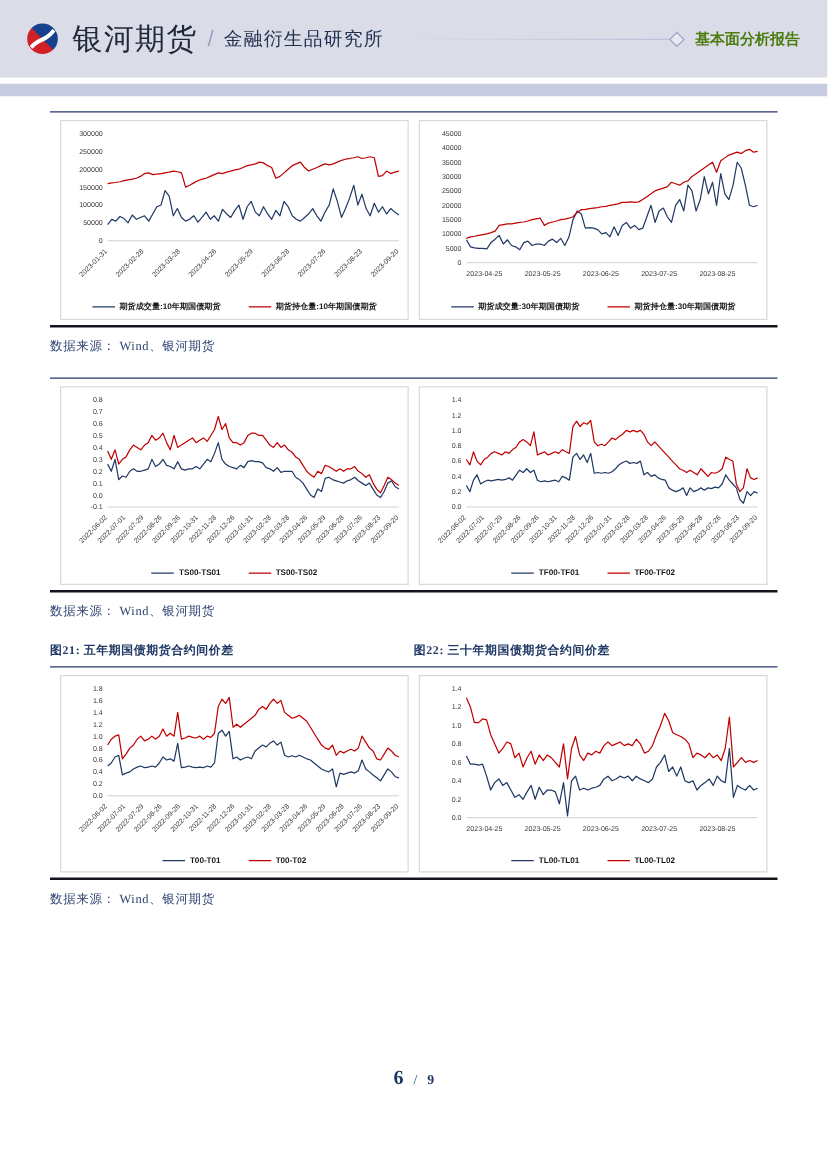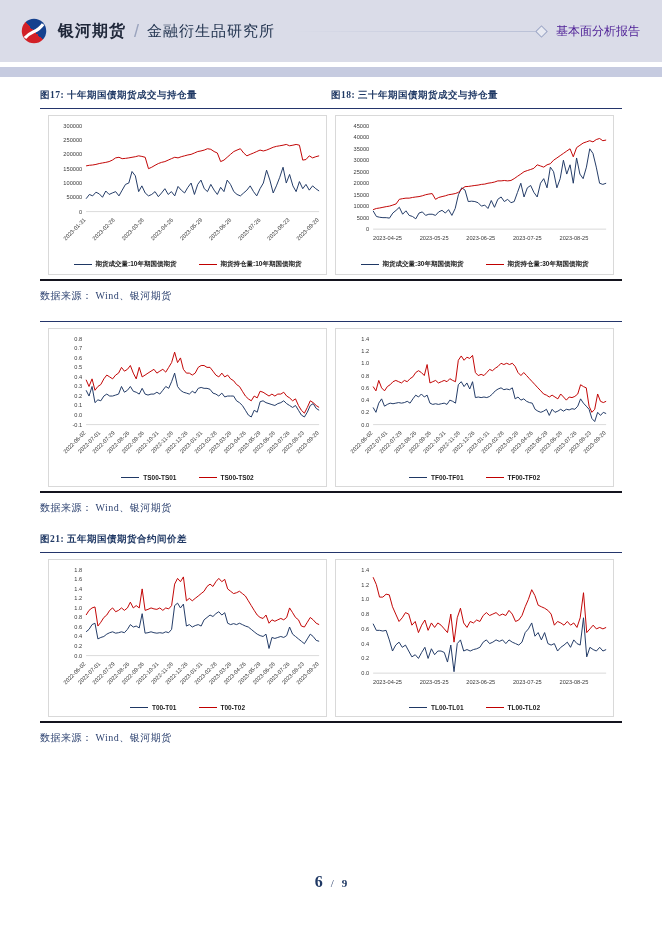--- a/index.html
+++ b/index.html
@@ -7,27 +7,27 @@
     width:662px;min-height:936px;background:#ffffff;
     font-family:"Liberation Sans","DejaVu Sans",sans-serif;
     color:#1f3864;position:relative;
   }
   
   .header{
     height:62px;background:#dadce8;display:flex;align-items:center;
     padding:0 22px 0 18px;box-sizing:border-box;
   }
   .logo{width:32px;height:32px;flex:0 0 auto;margin-right:8px;}
-  .brand{font-size:16px;font-weight:bold;color:#20283a;letter-spacing:1px;}
+  .brand{font-size:24px;font-weight:normal;color:#20283a;letter-spacing:1px;}
   .slash{font-size:18px;color:#9aa3bd;margin:0 8px;font-weight:normal;}
   .division{font-size:15px;font-weight:normal;color:#20324e;letter-spacing:1px;}
   .header-line-wrap{flex:1;display:flex;align-items:center;margin:0 10px 0 16px;}
   .header-line{flex:1;height:1px;background:linear-gradient(to right,rgba(185,192,214,0),#b9c0d6);}
   .diamond{width:7px;height:7px;border:1px solid #9aa4c4;background:#e8eaf2;transform:rotate(45deg);margin-left:-4px;}
-  .report-type{font-size:12px;font-weight:normal;color:#4c1d95;white-space:nowrap;}
+  .report-type{font-size:12px;font-weight:bold;color:#4d7c0f;white-space:nowrap;}
   .band{height:10px;background:#c6cbe0;margin-top:5px;}
   
   .content{padding:12px 40px 0 40px;}
   .figure-section{margin-bottom:2px;}
   .title-row{display:flex;margin-bottom:6px;}
   .fig-title{
     flex:1;margin:0;font-size:9.5px;font-weight:bold;color:#1f3864;
     font-family:"Liberation Serif","DejaVu Serif",serif;letter-spacing:.5px;
   }
   .title-rule{height:0;border-bottom:1.5px solid #24356b;}
@@ -41,21 +41,21 @@
   .legend{display:flex;justify-content:center;gap:22px;margin-top:-4px;padding-bottom:2px;}
   .legend-item{display:inline-flex;align-items:center;gap:4px;font-size:6.5px;font-weight:bold;color:#1a1a1a;}
   .swatch{display:inline-block;width:18px;height:0;border-top:1.6px solid #000;}
   .heavy-rule{height:0;border-bottom:2px solid #14141e;margin-top:4px;}
   .source{
     margin:8px 0 18px 0;font-size:10px;color:#2f4472;
     font-family:"Liberation Serif","DejaVu Serif",serif;letter-spacing:.5px;
   }
   
   .page-footer{
-    position:absolute;left:0;bottom:45px;width:100%;
+    position:absolute;left:0;bottom:64px;width:100%;
     text-align:center;color:#1f3864;
     font-family:"Liberation Serif","DejaVu Serif",serif;
   }
   .page-num{font-size:16px;font-weight:bold;}
   .page-sep{font-size:11px;margin:0 4px;color:#31456e;}
   .page-total{font-size:11px;font-weight:bold;}
 </style>
 </head>
 <body>
 
@@ -77,24 +77,20 @@
     <span class="header-line"></span>
     <span class="diamond"></span>
   </span>
   <span class="report-type">基本面分析报告</span>
 </div>
 <div class="band"></div>
 
 <div class="content">
 
   <section class="figure-section">
-    <div class="title-row">
-      <h3 class="fig-title">图17: 十年期国债期货成交与持仓量</h3>
-      <h3 class="fig-title">图18: 三十年期国债期货成交与持仓量</h3>
-    </div>
     <div class="title-rule"></div>
     <div class="charts-row">
       <figure class="chart-box">
         <div class="plot-holder">
             <svg viewBox="0 0 280 150" class="plot-svg">
               <text x="32" y="98" text-anchor="end" font-size="5.8" fill="#3a3a3a">0</text>
               <text x="32" y="83.33333333333333" text-anchor="end" font-size="5.8" fill="#3a3a3a">50000</text>
               <text x="32" y="68.66666666666667" text-anchor="end" font-size="5.8" fill="#3a3a3a">100000</text>
               <text x="32" y="54" text-anchor="end" font-size="5.8" fill="#3a3a3a">150000</text>
               <text x="32" y="39.333333333333336" text-anchor="end" font-size="5.8" fill="#3a3a3a">200000</text>
@@ -258,20 +254,21 @@
           </div>
       </figure>
     </div>
     <div class="heavy-rule"></div>
     <p class="source">数据来源： Wind、银河期货</p>
   </section>
 
   <section class="figure-section">
     <div class="title-row">
       <h3 class="fig-title">图21: 五年期国债期货合约间价差</h3>
+      <h3 class="fig-title">图22: 三十年期国债期货合约间价差</h3>
     </div>
     <div class="title-rule"></div>
     <div class="charts-row">
       <figure class="chart-box">
         <div class="plot-holder">
             <svg viewBox="0 0 280 150" class="plot-svg">
               <text x="32" y="98" text-anchor="end" font-size="5.8" fill="#3a3a3a">0.0</text>
               <text x="32" y="88.22222222222223" text-anchor="end" font-size="5.8" fill="#3a3a3a">0.2</text>
               <text x="32" y="78.44444444444444" text-anchor="end" font-size="5.8" fill="#3a3a3a">0.4</text>
               <text x="32" y="68.66666666666667" text-anchor="end" font-size="5.8" fill="#3a3a3a">0.6</text>

